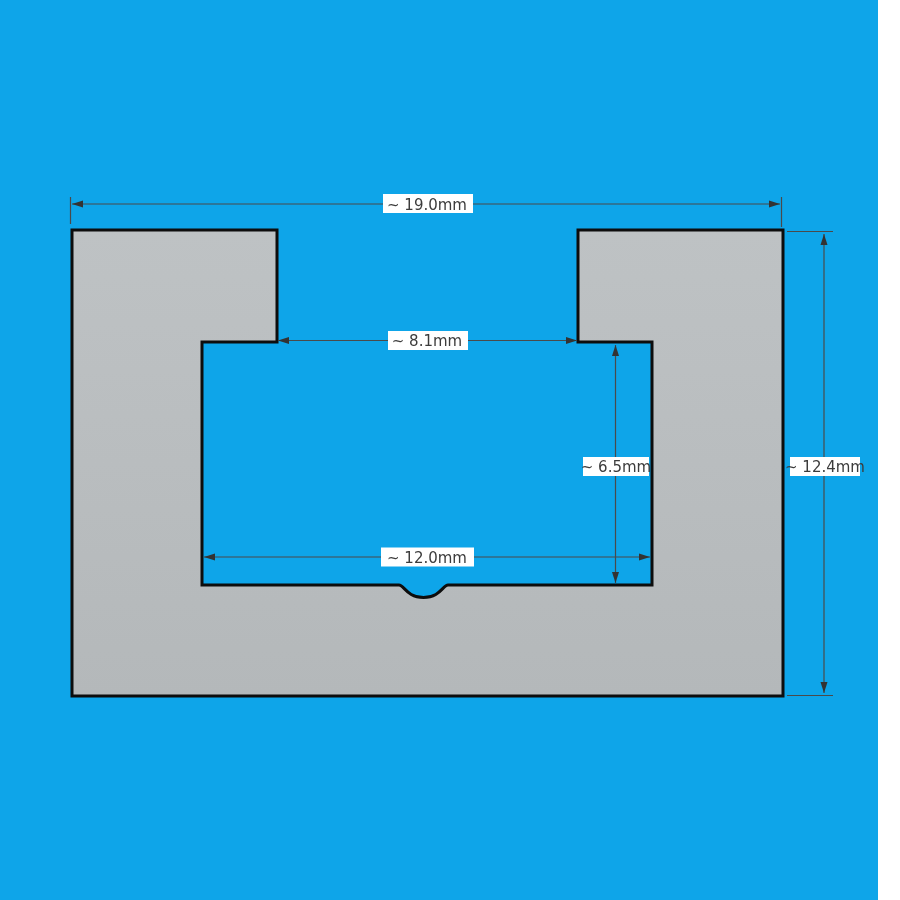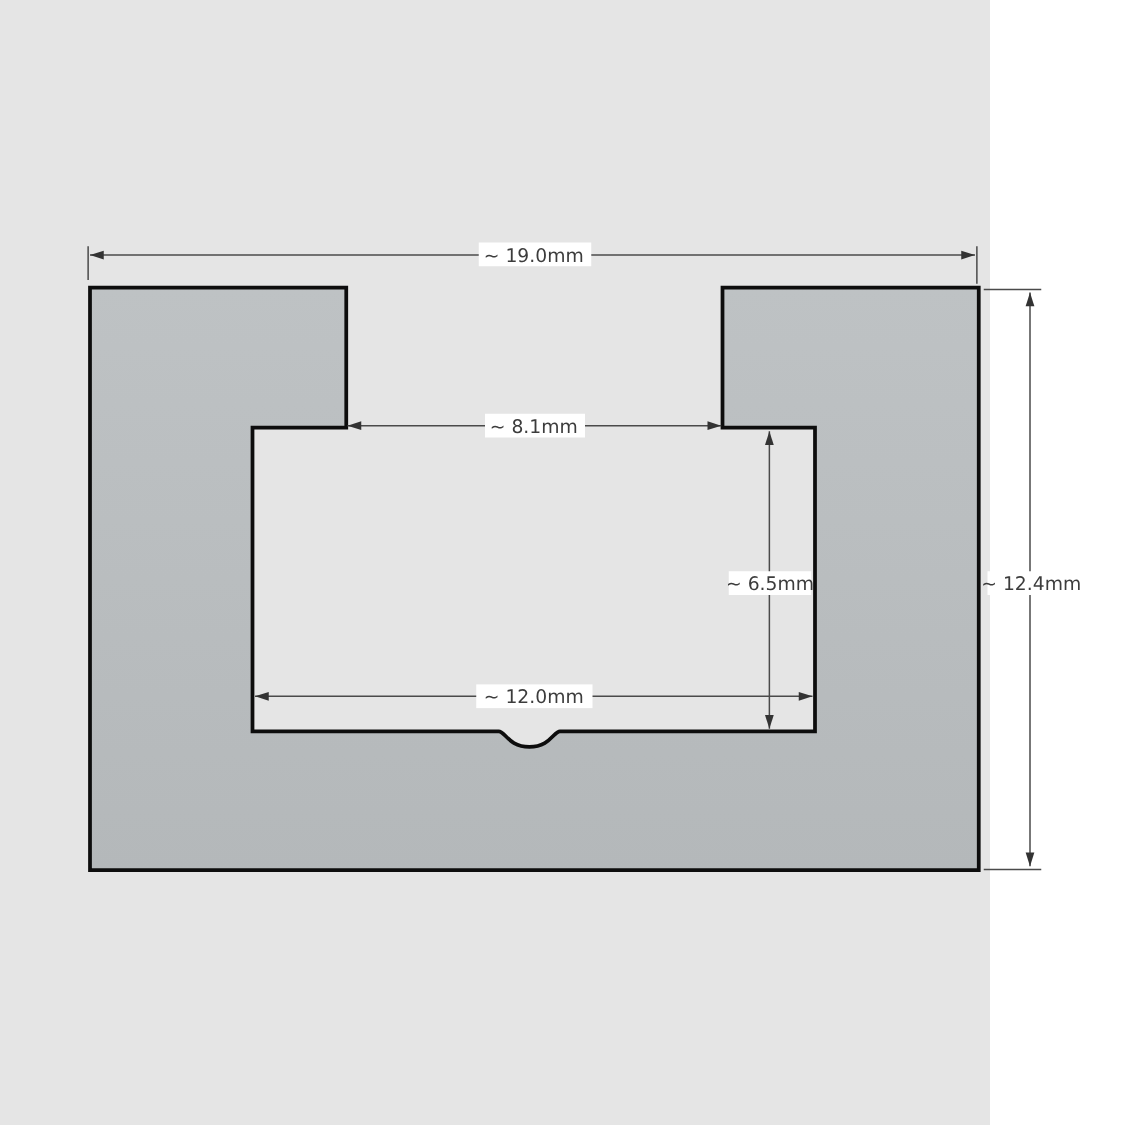--- a/index.html
+++ b/index.html
@@ -5,23 +5,23 @@
   html, body {
     margin: 0;
     padding: 0;
     background: #ffffff;
     width: 900px;
     height: 900px;
     overflow: hidden;
   }
   .page {
     position: relative;
-    width: 792px;
+    width: 878px;
     height: 900px;
-    background: #e5e5e5;
+    background: #0ea5e9;
   }
   svg {
     display: block;
   }
   .dim-text {
     font-family: "DejaVu Sans", "Liberation Sans", sans-serif;
     font-size: 15px;
   }
 </style>
 </head>

